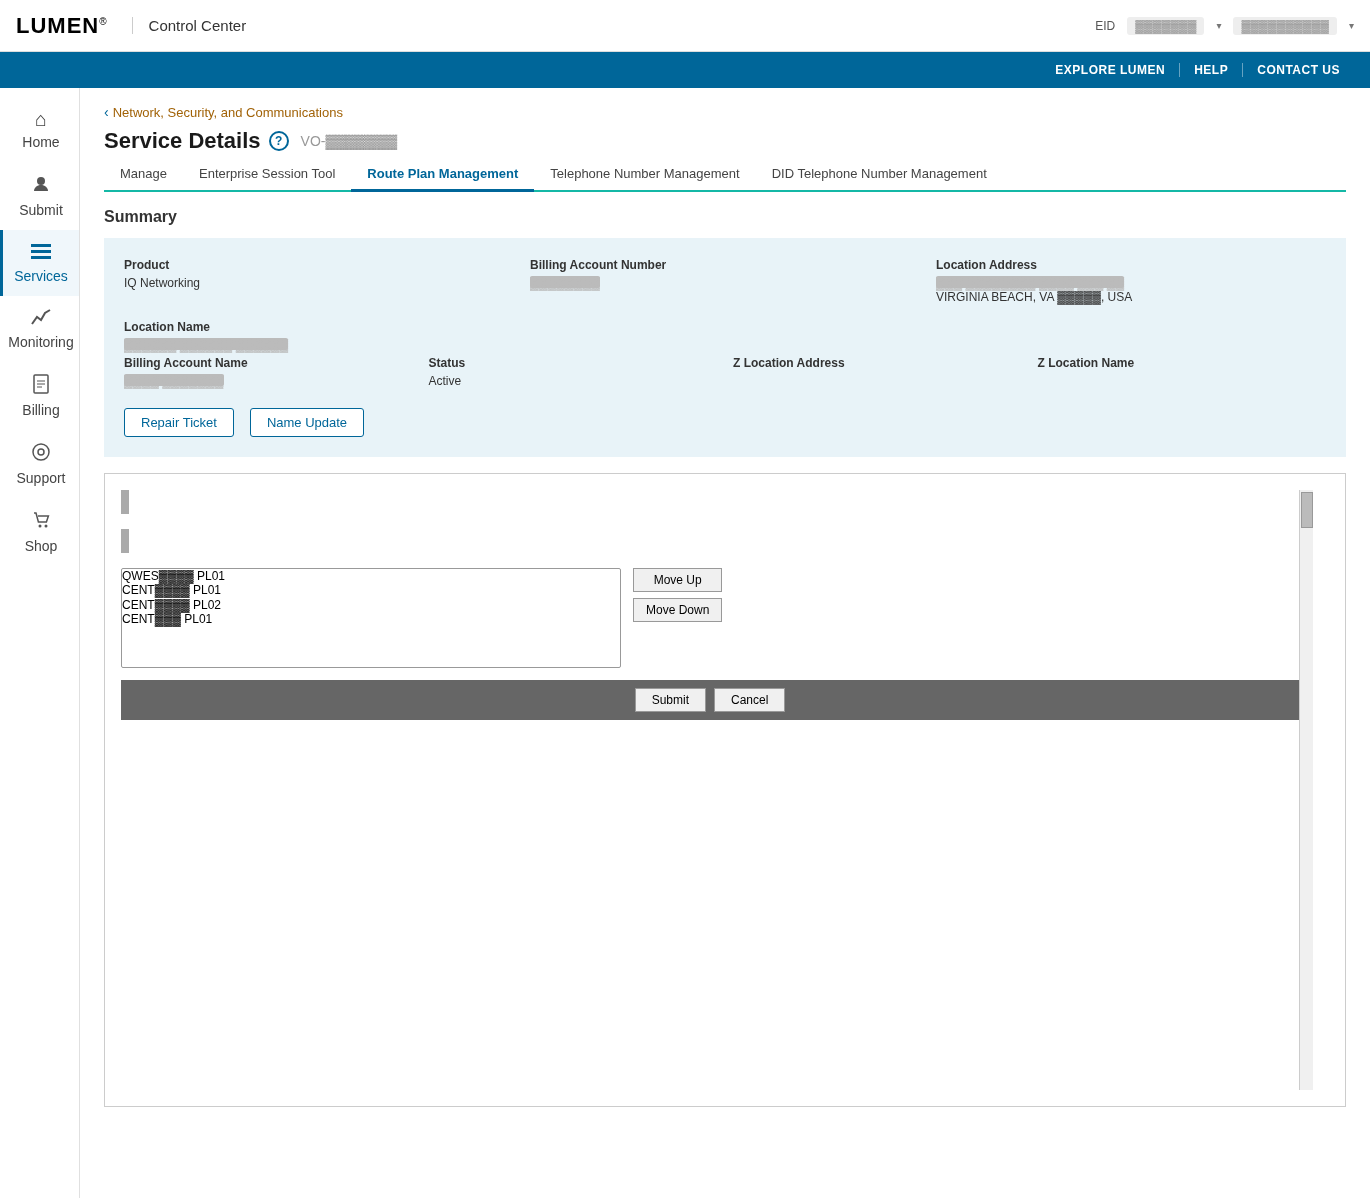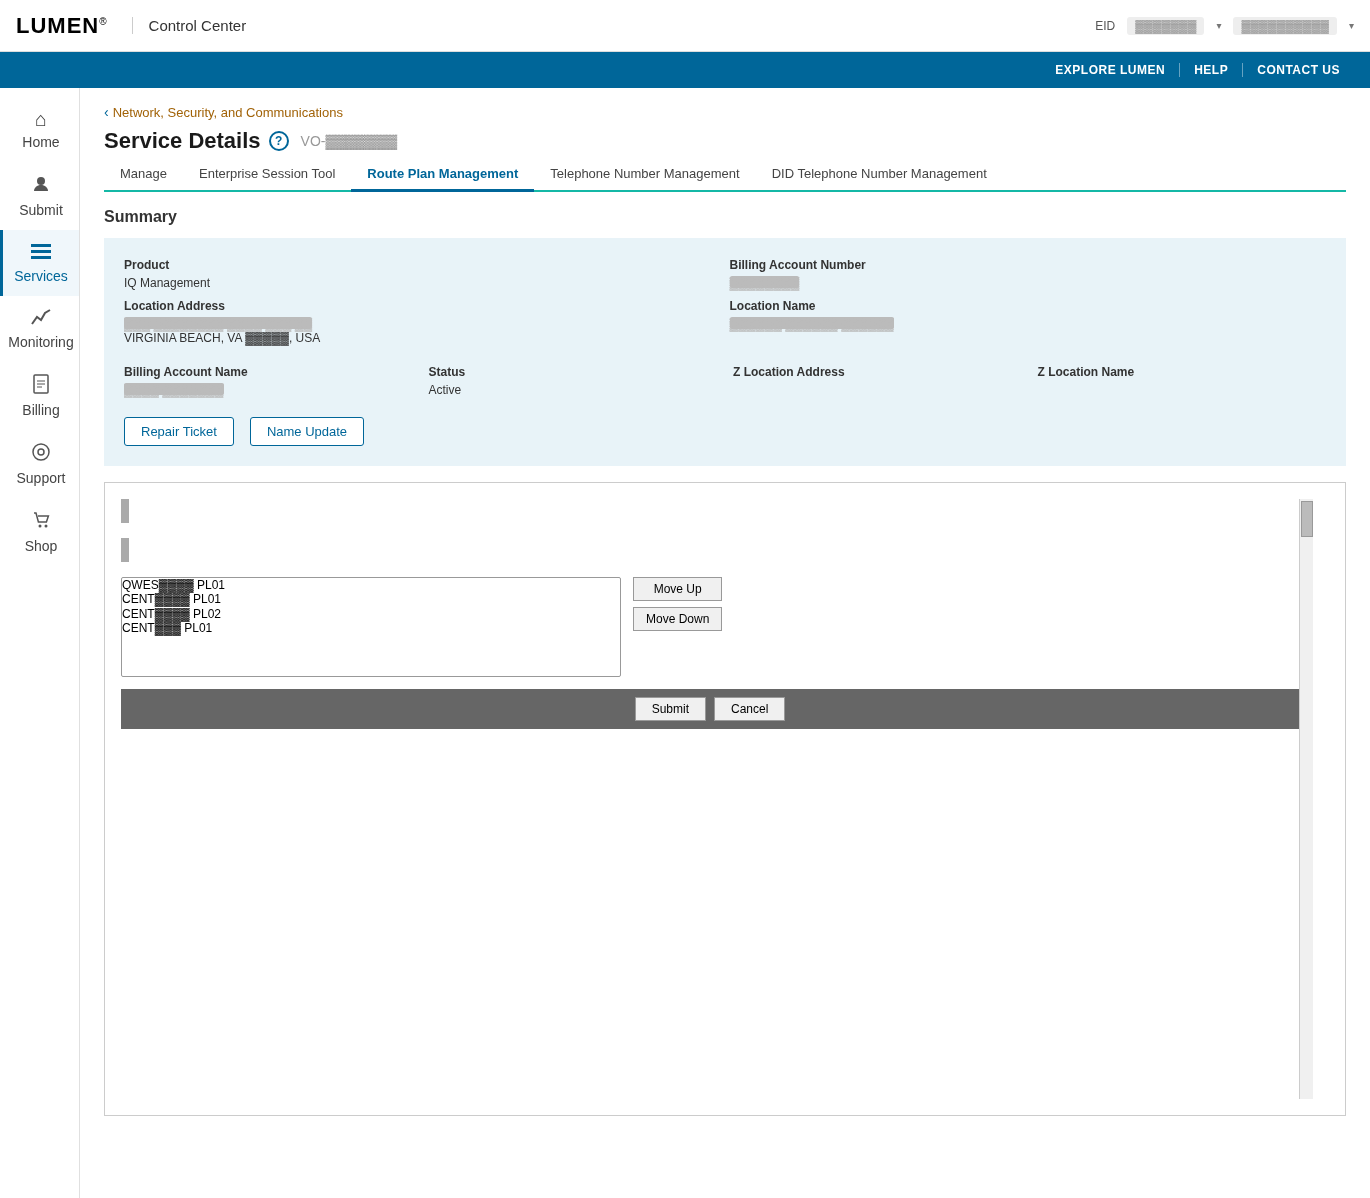--- a/index.html
+++ b/index.html
@@ -189,23 +189,23 @@
       margin-bottom: 12px;
     }
 
     .summary-box {
       background: #e8f3f8;
       padding: 20px;
       margin-bottom: 16px;
     }
     .summary-grid {
       display: grid;
-      grid-template-columns: repeat(2, 1fr);
-      gap: 9px;
-      margin-bottom: 20px;
+      grid-template-columns: repeat(3, 1fr);
+      gap: 16px;
+      margin-bottom: 4px;
     }
     .summary-label {
       font-size: 12px;
       font-weight: bold;
       color: #333;
       margin-bottom: 4px;
     }
     .summary-value {
       font-size: 12px;
       color: #333;
@@ -418,21 +418,21 @@
       <a class="tab">Telephone Number Management</a>
       <a class="tab">DID Telephone Number Management</a>
     </div>
 
     <div class="summary-title">Summary</div>
 
     <div class="summary-box">
       <div class="summary-grid">
         <div>
           <div class="summary-label">Product</div>
-          <div class="summary-value">IQ Management</div>
+          <div class="summary-value">IQ Networking</div>
         </div>
         <div>
           <div class="summary-label">Billing Account Number</div>
           <div class="summary-value">
             <span class="placeholder-text">▓▓▓▓▓▓▓▓</span>
           </div>
         </div>
         <div>
           <div class="summary-label">Location Address</div>
           <div class="summary-value">

